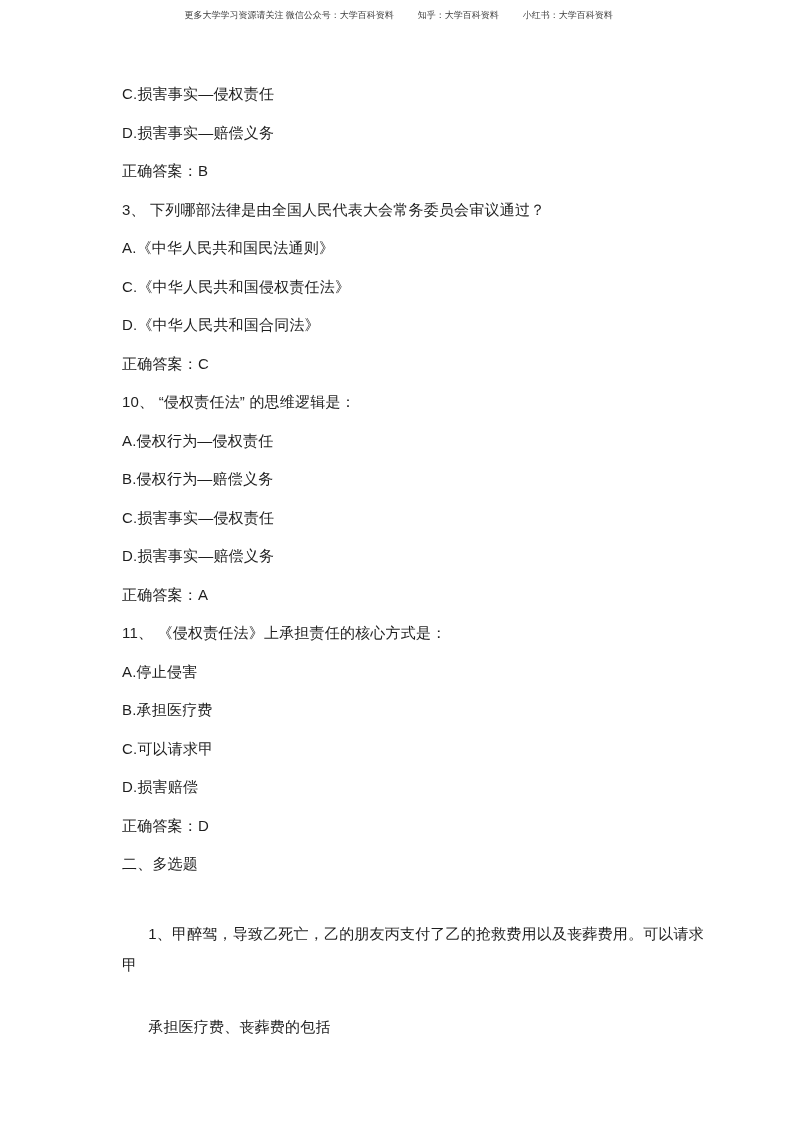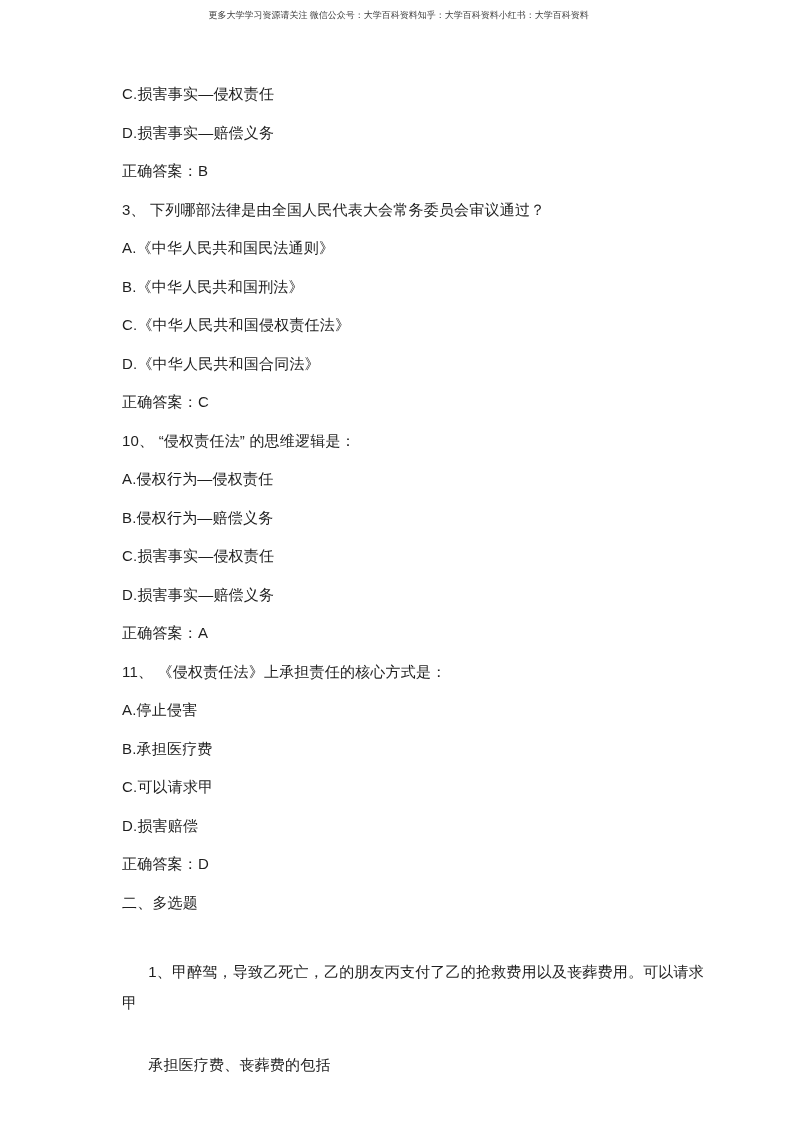--- a/index.html
+++ b/index.html
@@ -17,20 +17,21 @@
     color: #1e1e1e;
   }
   .doc-header {
     position: absolute;
     top: 10px;
     left: 4px;
     right: 0;
     display: flex;
     justify-content: center;
     align-items: baseline;
+    gap: 24px;
     font-family: "Liberation Serif", "DejaVu Serif", serif;
     font-size: 9px;
     line-height: 11px;
     color: #404040;
     white-space: pre;
   }
   .content {
     position: absolute;
     top: 78px;
     left: 122px;
@@ -62,21 +63,20 @@
   </div>
 
   <main class="content">
 
     <p class="line">C.损害事实—侵权责任</p>
     <p class="line">D.损害事实—赔偿义务</p>
     <p class="line">正确答案：B</p>
 
     <p class="line">3、 下列哪部法律是由全国人民代表大会常务委员会审议通过？</p>
     <p class="line">A.《中华人民共和国民法通则》</p>
-    <p class="line">B.《中华人民共和国刑法》</p>
     <p class="line">C.《中华人民共和国侵权责任法》</p>
     <p class="line">D.《中华人民共和国合同法》</p>
     <p class="line">正确答案：C</p>
 
     <p class="line">10、 “侵权责任法” 的思维逻辑是：</p>
     <p class="line">A.侵权行为—侵权责任</p>
     <p class="line">B.侵权行为—赔偿义务</p>
     <p class="line">C.损害事实—侵权责任</p>
     <p class="line">D.损害事实—赔偿义务</p>
     <p class="line">正确答案：A</p>

